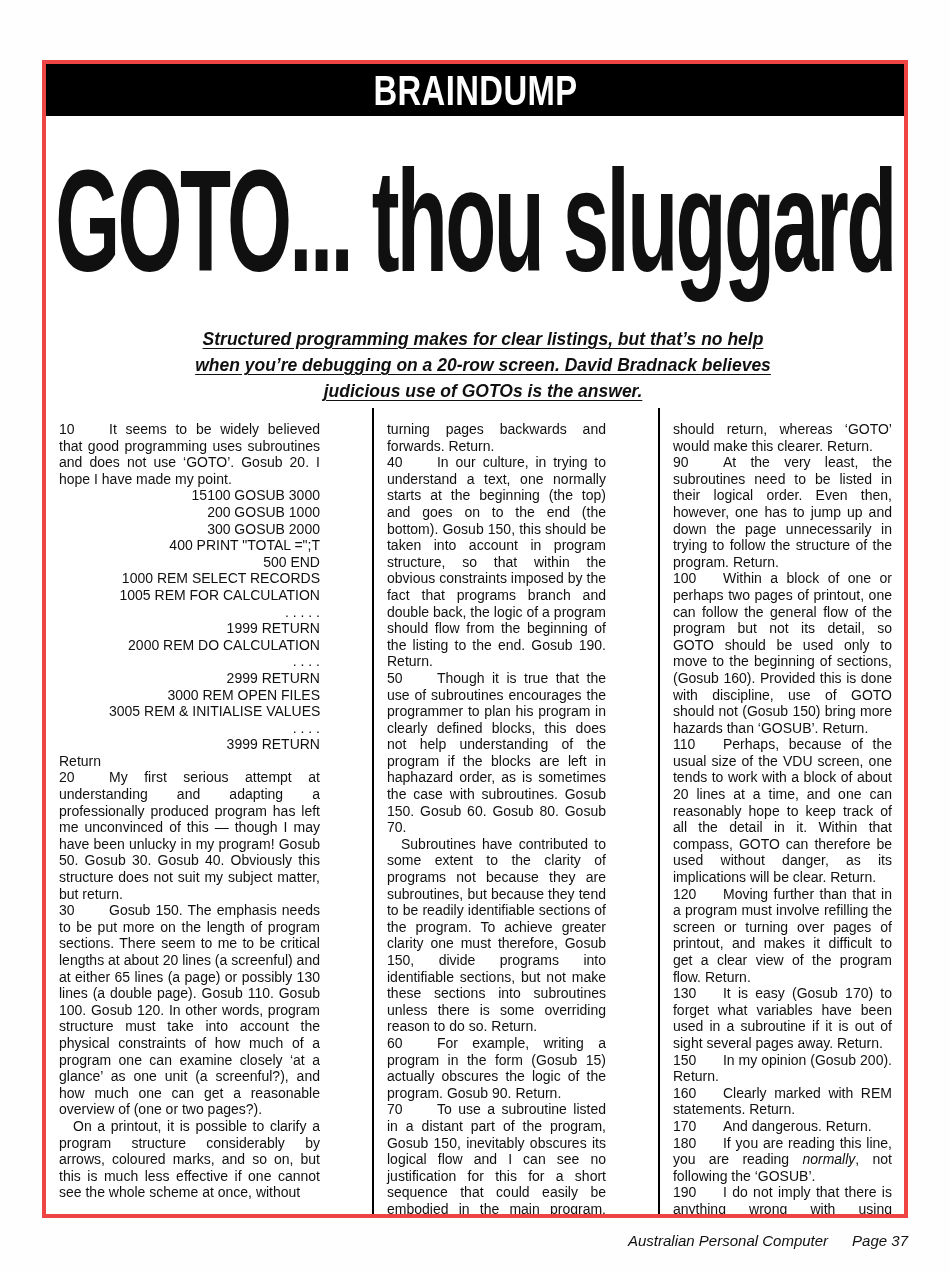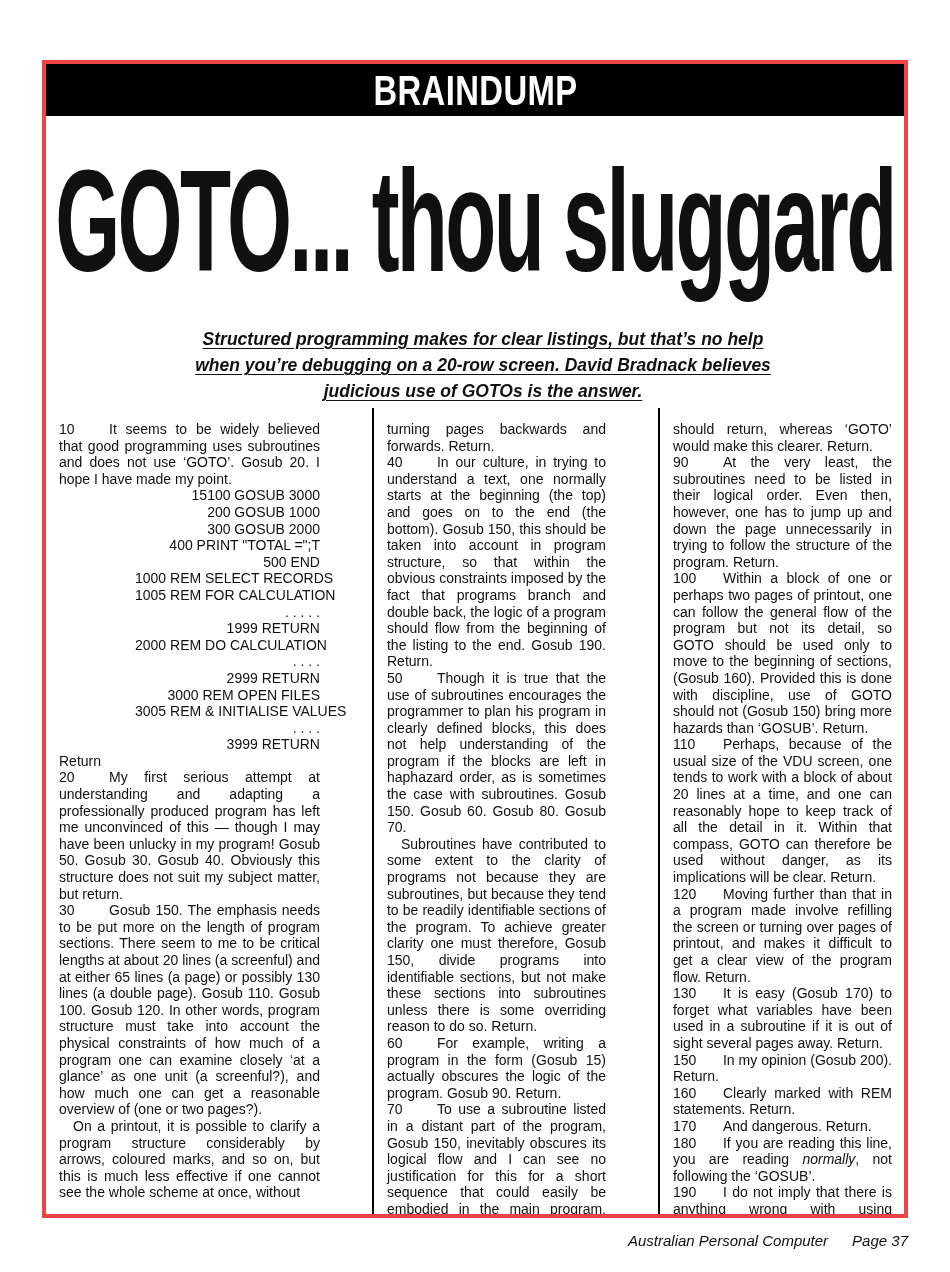--- a/index.html
+++ b/index.html
@@ -40,21 +40,21 @@
     width:33.333%;box-sizing:border-box;padding:13px 12px 8px 13px;
     text-align:justify;font-size:14px;line-height:16.6px;hyphens:auto;
   }
   .col + .col{border-left:2px solid #000;}
   .para{margin:0;}
   .pnum{display:inline-block;width:50px;}
   .indent{text-indent:14px;}
   .plainline{text-align:left;}
   .codeblock{text-align:left;}
   .codeline{white-space:nowrap;text-align:right;}
-  .codeindent{margin-left:76px;}
+  .codeindent{margin-left:50px;}
   .it{font-style:italic;}
   .endbadge{
     display:inline-block;background:#0f172a;color:#fff;font-size:10.5px;
     font-weight:700;padding:0 3px;line-height:13px;border-radius:3px;
     letter-spacing:0.5px;margin-left:16px;vertical-align:1px;
   }
   .footer{
     position:absolute;right:42px;top:1232px;font-style:italic;
     font-size:15px;white-space:nowrap;
   }
@@ -112,21 +112,21 @@
         <div class="para indent"><span>Subroutines have contributed to some extent to the clarity of programs not because they are subroutines, but because they tend to be readily identifiable sections of the program. To achieve greater clarity one must therefore, Gosub 150, divide programs into identifiable sections, but not make these sections into subroutines unless there is some overriding reason to do so. Return.</span></div>
         <div class="para"><span class="pnum">60</span><span>For example, writing a program in the form (Gosub 15) actually obscures the logic of the program. Gosub 90. Return.</span></div>
         <div class="para"><span class="pnum">70</span><span>To use a subroutine listed in a distant part of the program, Gosub 150, inevitably obscures its logical flow and I can see no justification for this for a short sequence that could easily be embodied in the main program. Gosub 130. Return.</span></div>
         <div class="para"><span class="pnum">80</span><span>With nested subroutines, it is difficult to follow the flow of the program, as ‘RETURN’ does not give any indication of the level to which one</span></div>
       </div>
     <div class="col">
         <div class="para"><span>should return, whereas ‘GOTO’ would make this clearer. Return.</span></div>
         <div class="para"><span class="pnum">90</span><span>At the very least, the subroutines need to be listed in their logical order. Even then, however, one has to jump up and down the page unnecessarily in trying to follow the structure of the program. Return.</span></div>
         <div class="para"><span class="pnum">100</span><span>Within a block of one or perhaps two pages of printout, one can follow the general flow of the program but not its detail, so GOTO should be used only to move to the beginning of sections, (Gosub 160). Provided this is done with discipline, use of GOTO should not (Gosub 150) bring more hazards than ‘GOSUB’. Return.</span></div>
         <div class="para"><span class="pnum">110</span><span>Perhaps, because of the usual size of the VDU screen, one tends to work with a block of about 20 lines at a time, and one can reasonably hope to keep track of all the detail in it. Within that compass, GOTO can therefore be used without danger, as its implications will be clear. Return.</span></div>
-        <div class="para"><span class="pnum">120</span><span>Moving further than that in a program made involve refilling the screen or turning over pages of printout, and makes it difficult to get a clear view of the program flow. Return.</span></div>
+        <div class="para"><span class="pnum">120</span><span>Moving further than that in a program must involve refilling the screen or turning over pages of printout, and makes it difficult to get a clear view of the program flow. Return.</span></div>
         <div class="para"><span class="pnum">130</span><span>It is easy (Gosub 170) to forget what variables have been used in a subroutine if it is out of sight several pages away. Return.</span></div>
         <div class="para"><span class="pnum">150</span><span>In my opinion (Gosub 200). Return.</span></div>
         <div class="para"><span class="pnum">160</span><span>Clearly marked with REM statements. Return.</span></div>
         <div class="para"><span class="pnum">170</span><span>And dangerous. Return.</span></div>
         <div class="para"><span class="pnum">180</span><span>If you are reading this line, you are reading </span><span class="it">normally</span><span>, not following the ‘GOSUB’.</span></div>
         <div class="para"><span class="pnum">190</span><span>I do not imply that there is anything wrong with using subroutines for substantial sequences of code that are used at more than one point in a program. Return.</span></div>
         <div class="para"><span class="pnum">200</span><span>For what it’s worth. Return.</span><span class="endbadge">END</span></div>
       </div>
   </div>
 

